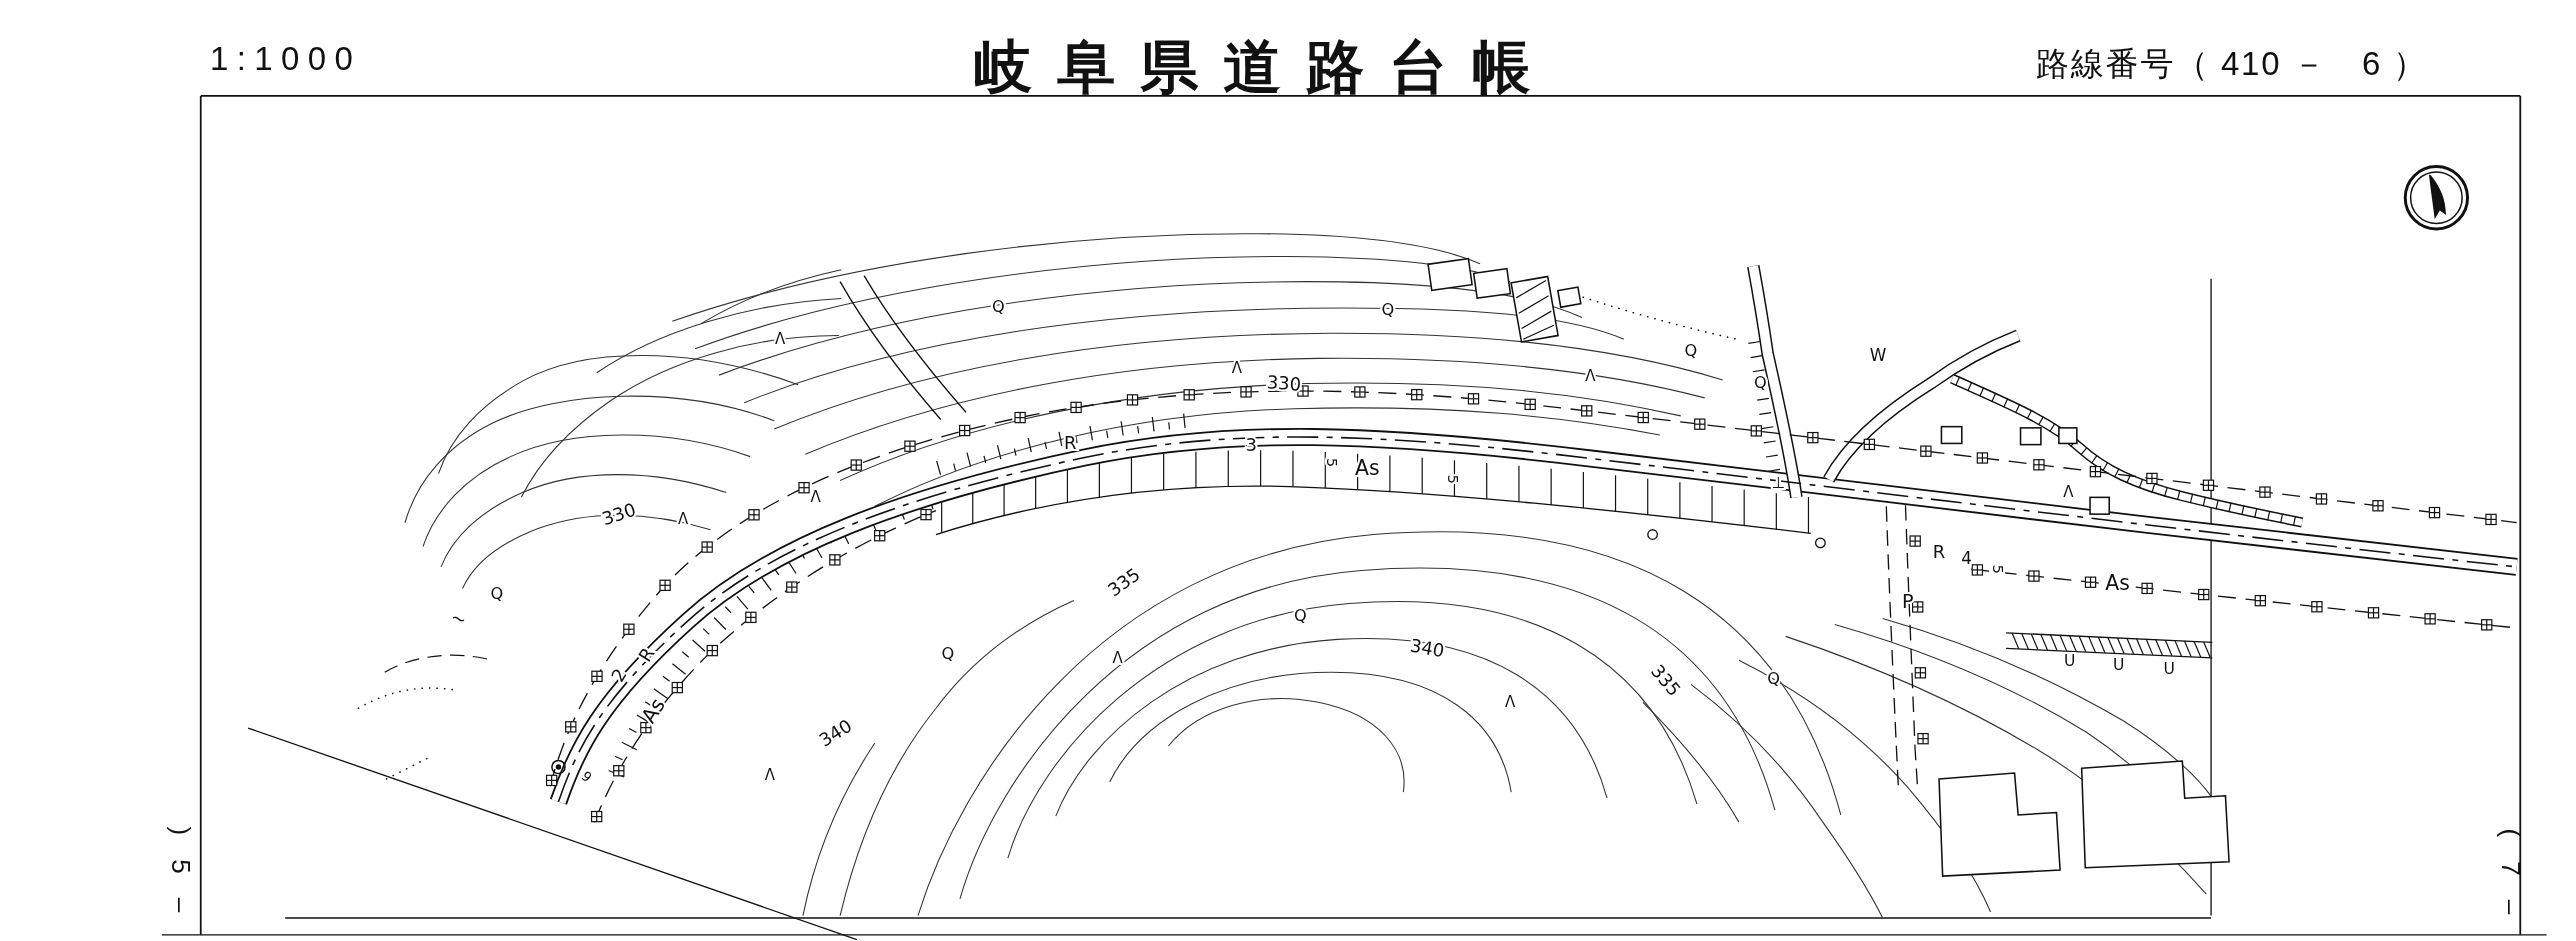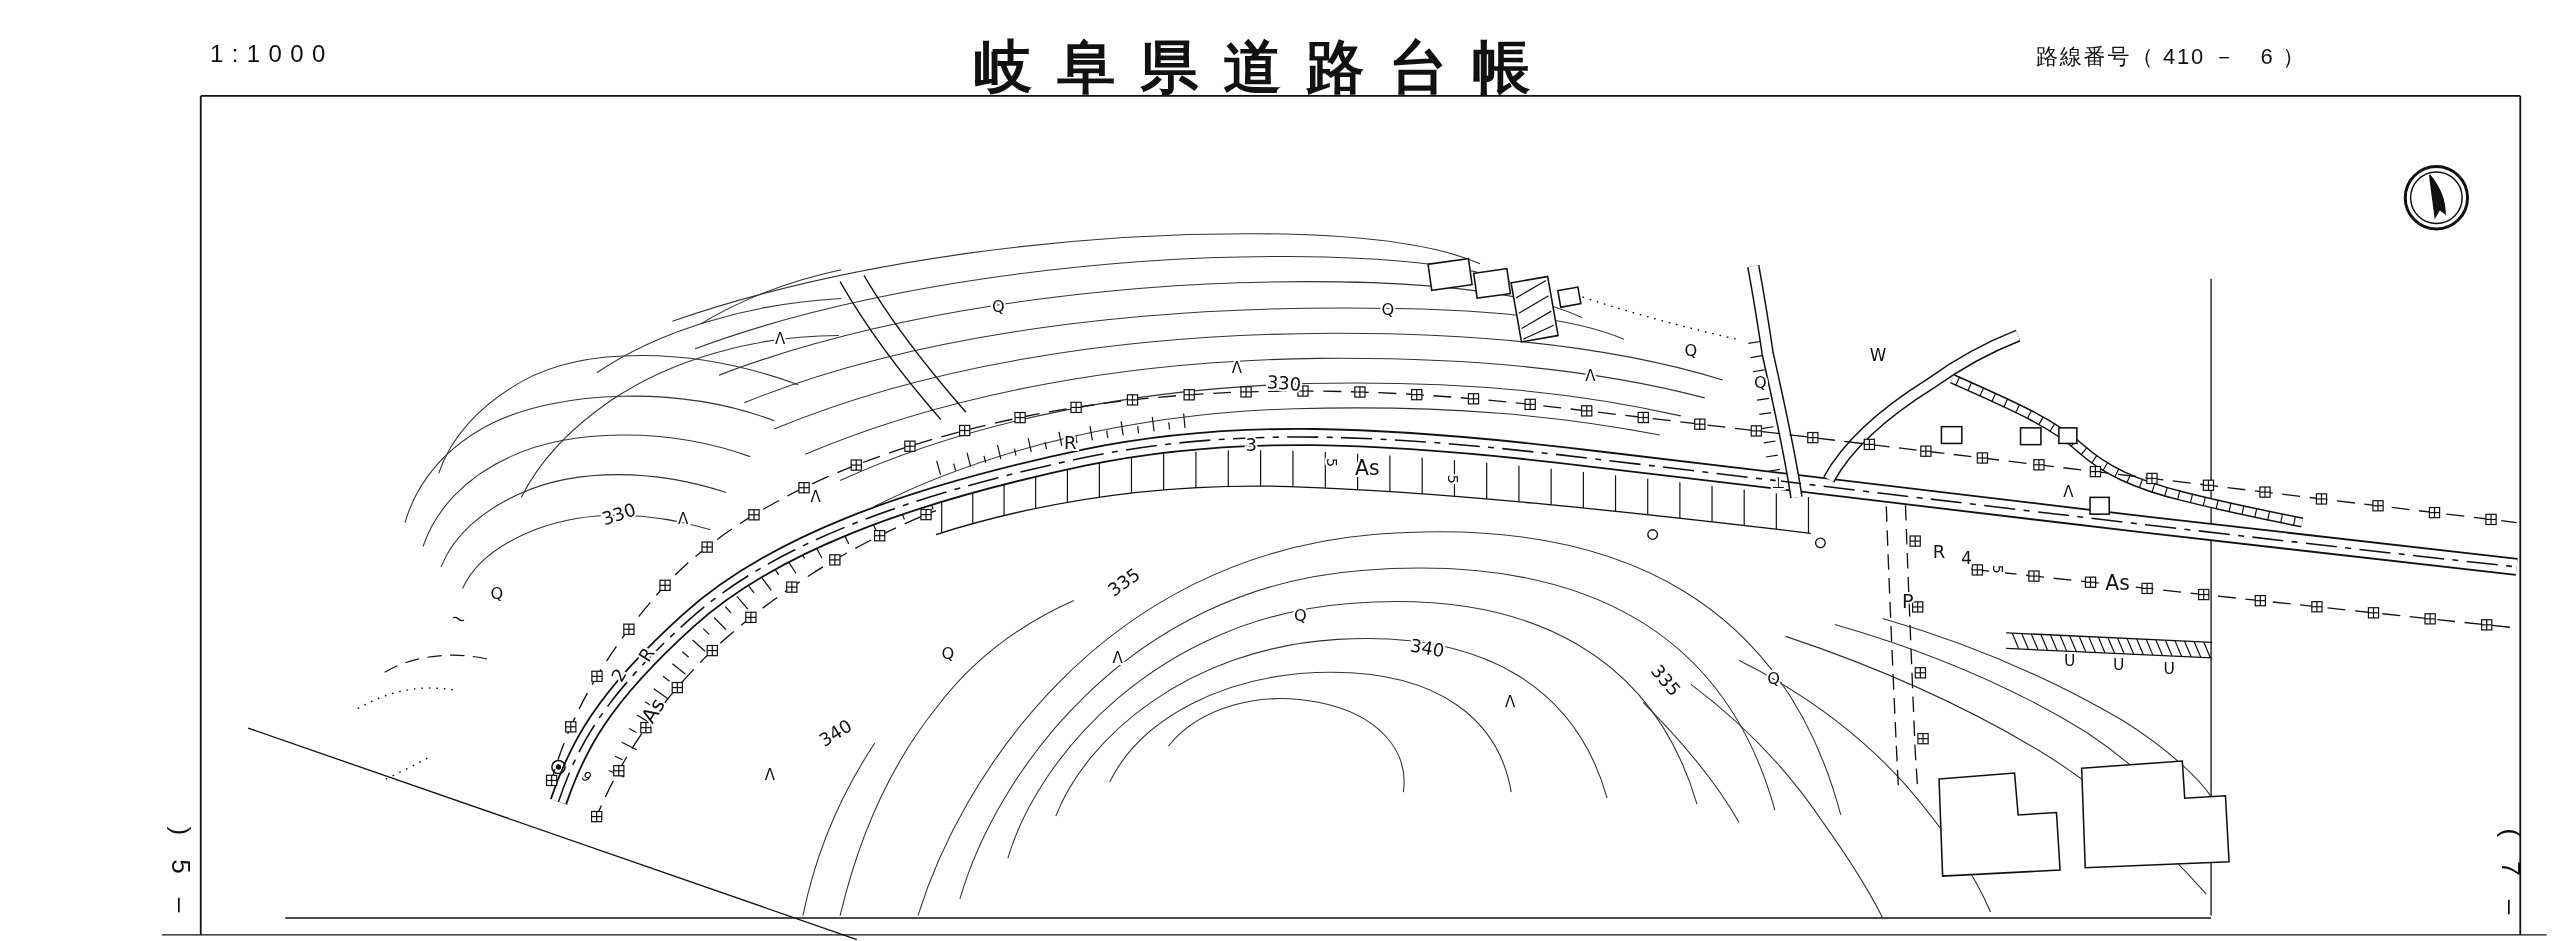--- a/index.html
+++ b/index.html
@@ -1,21 +1,21 @@
 <!DOCTYPE html>
 <html style="font-size:9.6px"><head>
 <meta charset="utf-8">
 <style>
   html,body{margin:0;padding:0;background:#fff;}
   body{width:2576px;height:942px;position:relative;overflow:hidden;
        font-family:"Liberation Sans",sans-serif;color:#111;}
   .hdr{position:absolute;white-space:pre;}
-  .scale{left:210px;top:40px;font-size:24px;letter-spacing:8.4px;}
+  .scale{left:210px;top:40px;font-size:33px;letter-spacing:8.4px;}
   .title{left:50%;transform:translateX(-54%);top:29px;font-size:58px;font-weight:bold;letter-spacing:25px;}
-  .route{left:2036px;top:42px;font-size:22px;letter-spacing:1.8px;}
+  .route{left:2036px;top:42px;font-size:33px;letter-spacing:1.8px;}
   .edge{position:absolute;width:96px;text-align:center;font-size:26px;letter-spacing:8.4px;transform:rotate(90deg);}
   .edge-left{left:132px;top:858px;}
   .edge-right{left:2462px;top:860px;}
   svg{position:absolute;left:0;top:0;}
   .border{stroke:#111;stroke-width:3;fill:none;}
   .thin{stroke:#111;stroke-width:2.2;fill:none;}
   .contour{stroke:#333;stroke-width:1.8;fill:none;}
   .dotted{stroke:#111;stroke-width:2.6;stroke-dasharray:.5 12;stroke-linecap:round;fill:none;}
   .dashedl{stroke:#111;stroke-width:2;stroke-dasharray:24 14;fill:none;}
   .bnd{stroke:#111;stroke-width:2.2;stroke-dasharray:30 16;fill:none;}

